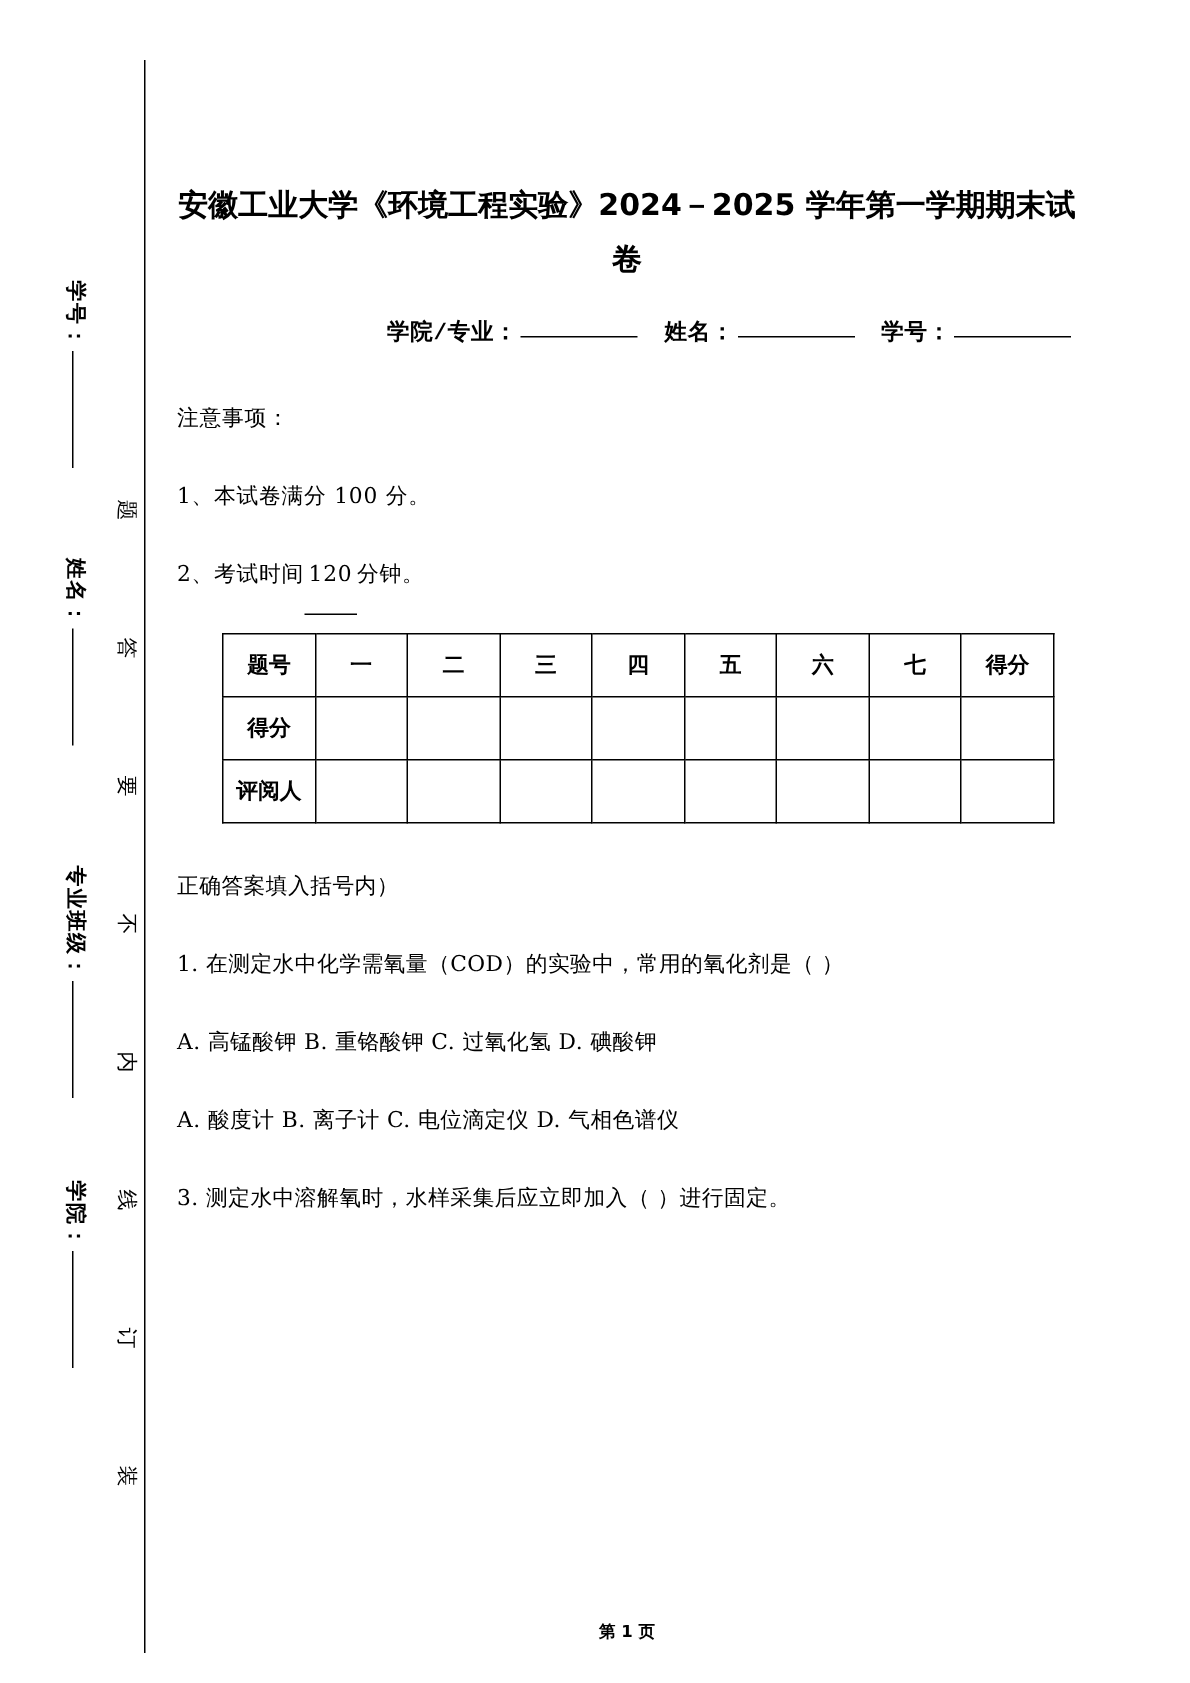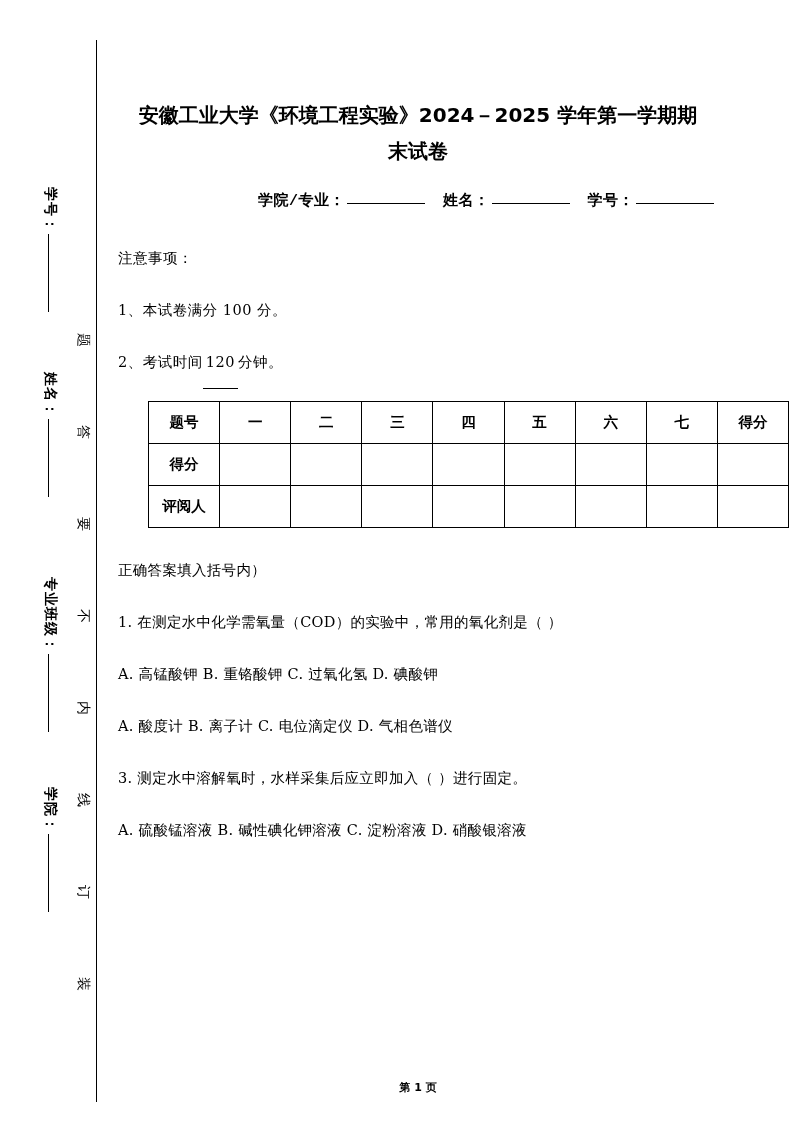--- a/index.html
+++ b/index.html
@@ -86,22 +86,22 @@
   
   #page-body {
     position: absolute;
     left: 118px;
     top: 0;
     width: 600px;
     height: 1122px;
   }
 
   #exam-title {
-    margin: 12px;
-    padding-top: 85px;
+    margin: 0;
+    padding-top: 118px;
     font-size: 20px;
     font-weight: bold;
     line-height: 36px;
     text-align: center;
     letter-spacing: 0px;
     font-family: "DejaVu Sans", sans-serif;
   }
 
   #student-info {
     margin-top: 22px;
@@ -132,21 +132,21 @@
     display: inline-block;
     border-bottom: 1px solid #000;
     padding: 0 3px;
   }
 
   
   #score-table {
     margin-top: 12px;
     margin-left: 30px;
     border-collapse: collapse;
-    width: 641px;
+    width: 555px;
     table-layout: fixed;
     padding-left: 36px;
   }
   #score-table td {
     border: 1.4px solid #000;
     height: 41px;
     text-align: center;
     vertical-align: middle;
     font-size: 14.5px;
     font-family: "DejaVu Sans", sans-serif;
@@ -275,18 +275,17 @@
 
   <div id="questions">
     <div class="section-heading">正确答案填入括号内）</div>
 
     <div class="q-stem">1. 在测定水中化学需氧量（COD）的实验中，常用的氧化剂是（  ）</div>
     <div class="q-options">A. 高锰酸钾   B. 重铬酸钾   C. 过氧化氢   D. 碘酸钾</div>
 
     <div class="q-options">A. 酸度计   B. 离子计   C. 电位滴定仪   D. 气相色谱仪</div>
 
     <div class="q-stem">3. 测定水中溶解氧时，水样采集后应立即加入（  ）进行固定。</div>
-    <div class="q-options">A. 硫酸锰溶液   B. 碱性碘化钾溶液   C. 淀粉溶液   D. 硝酸银溶液</div>
   </div>
 
   <div id="page-footer">第 1 页</div>
 
 </div>
 
 </body></html>

